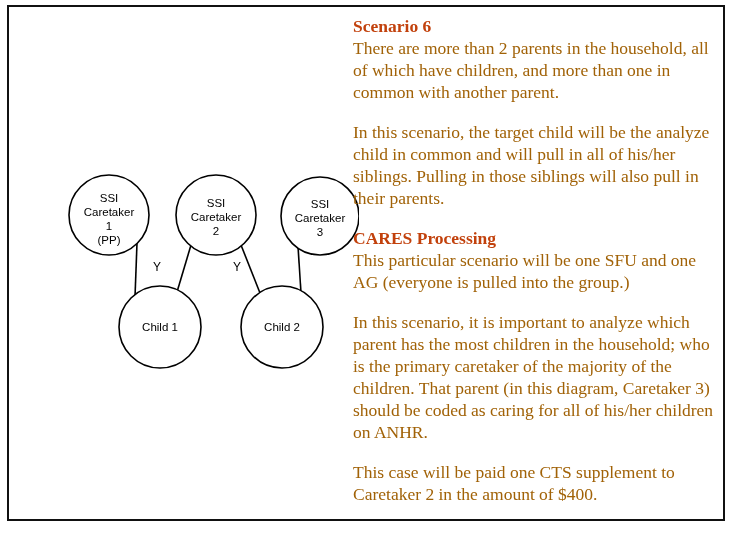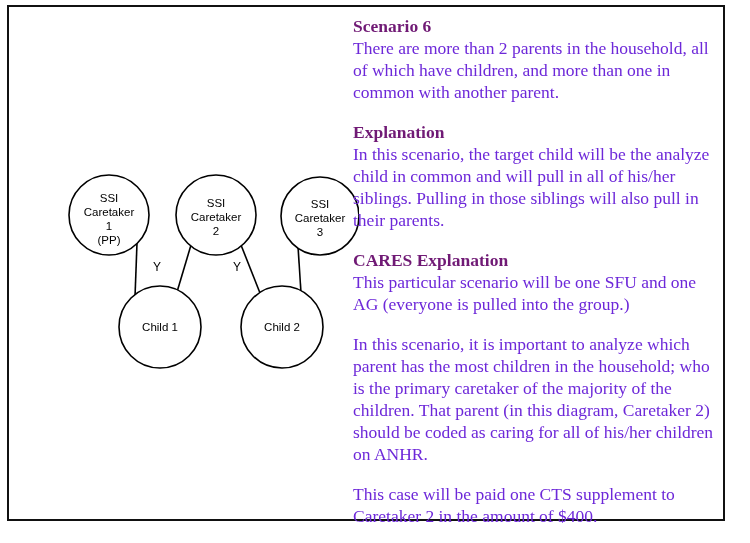--- a/index.html
+++ b/index.html
@@ -68,28 +68,28 @@
     height: 500px;
   }
   .section {
     margin: 0 0 18px 0;
   }
   .section:last-child { margin-bottom: 0; }
   .sec-heading {
     font-weight: bold;
     font-size: 17.5px;
     line-height: 22px;
-    color: #701a75;
+    color: #c2410c;
     margin: 0;
   }
   .sec-body {
     font-weight: normal;
     font-size: 17.5px;
     line-height: 22px;
-    color: #6d28d9;
+    color: #a16207;
     margin: 0;
   }
   .sec-body.plain {
     margin: 0;
   }
 </style>
 </head>
 <body>
 
 <div id="page">
@@ -131,31 +131,30 @@
     </div>
 
     <div id="text-column">
 
       <div class="section">
         <p class="sec-heading">Scenario 6</p>
         <p class="sec-body">There are more than 2 parents in the household, all of which have children, and more than one in common with another parent.</p>
       </div>
 
       <div class="section">
-        <p class="sec-heading">Explanation</p>
         <p class="sec-body">In this scenario, the target child will be the analyze child in common and will pull in all of his/her siblings. Pulling in those siblings will also pull in their parents.</p>
       </div>
 
       <div class="section">
-        <p class="sec-heading">CARES Explanation</p>
+        <p class="sec-heading">CARES Processing</p>
         <p class="sec-body">This particular scenario will be one SFU and one AG (everyone is pulled into the group.)</p>
       </div>
 
       <div class="section">
-        <p class="sec-body plain">In this scenario, it is important to analyze which parent has the most children in the household; who is the primary caretaker of the majority of the children. That parent (in this diagram, Caretaker 2) should be coded as caring for all of his/her children on ANHR.</p>
+        <p class="sec-body plain">In this scenario, it is important to analyze which parent has the most children in the household; who is the primary caretaker of the majority of the children. That parent (in this diagram, Caretaker 3) should be coded as caring for all of his/her children on ANHR.</p>
       </div>
 
       <div class="section">
         <p class="sec-body">This case will be paid one CTS supplement to Caretaker 2 in the amount of $400.</p>
       </div>
 
     </div>
   </div>
 </div>
 

